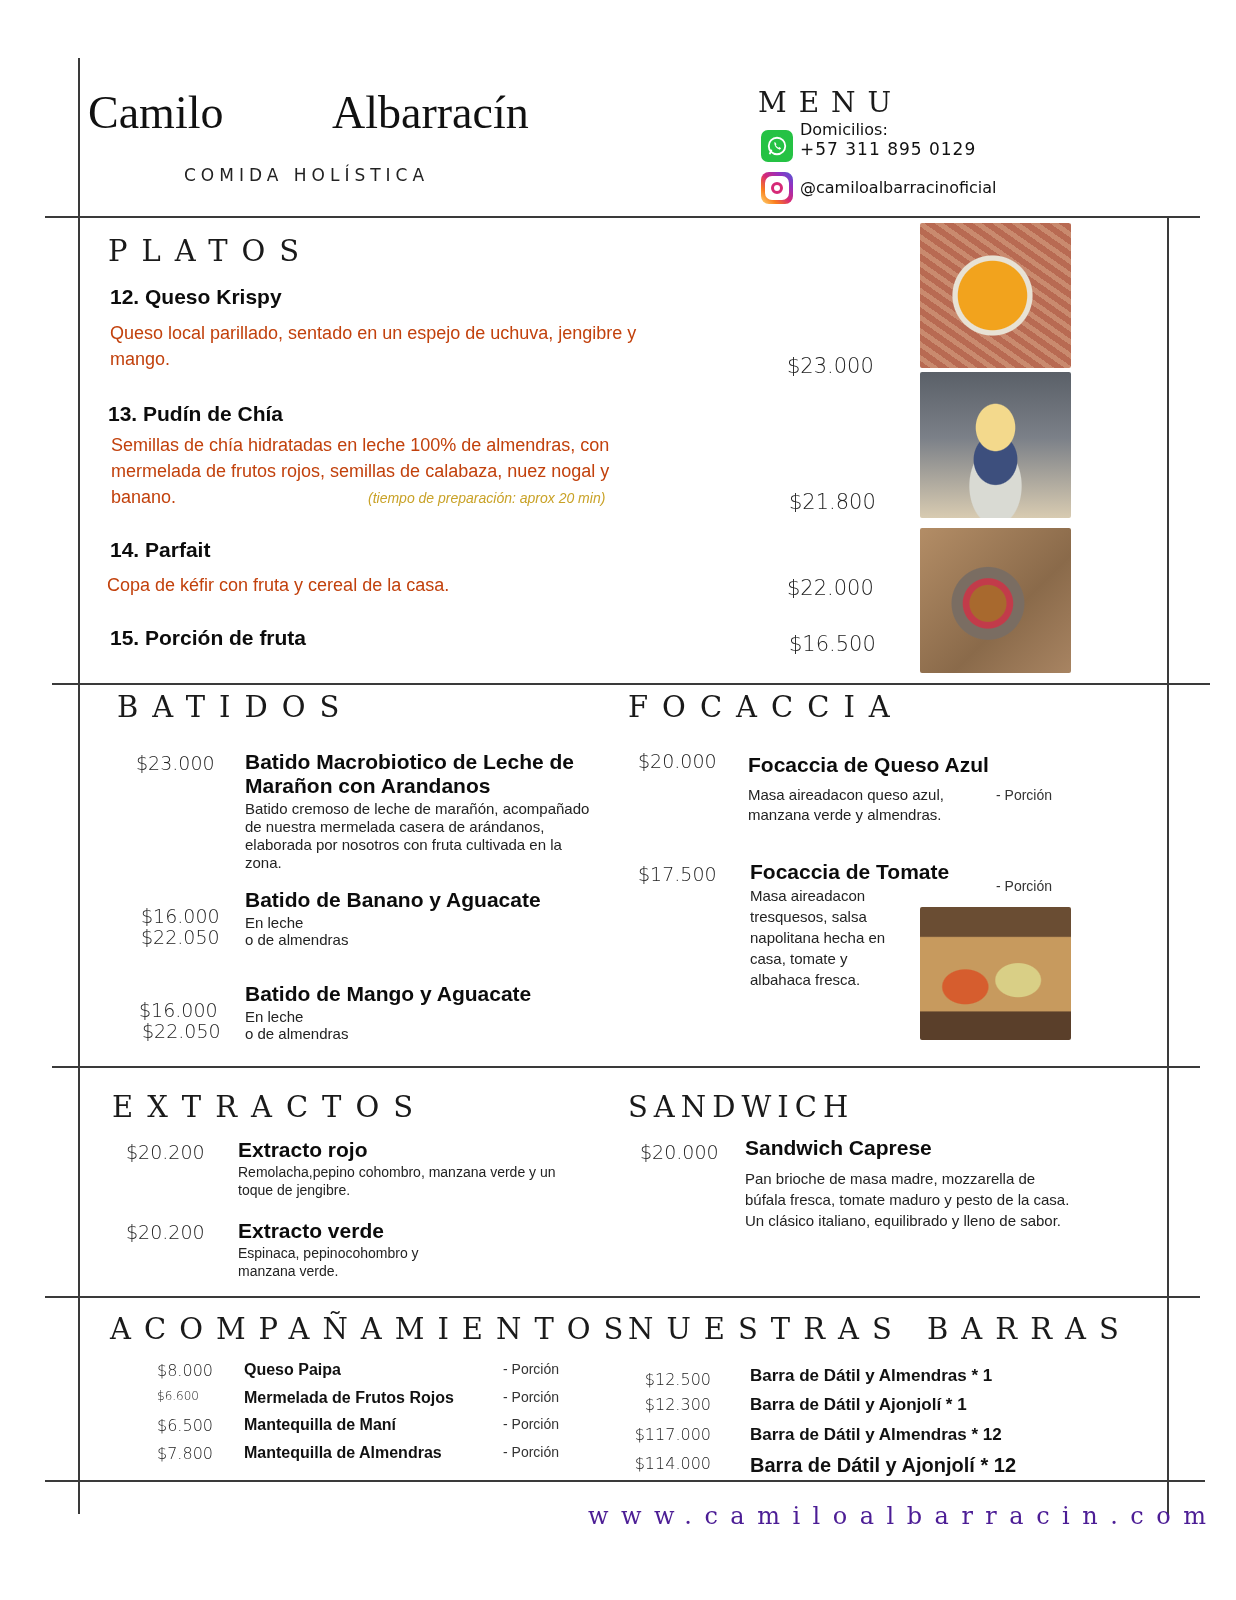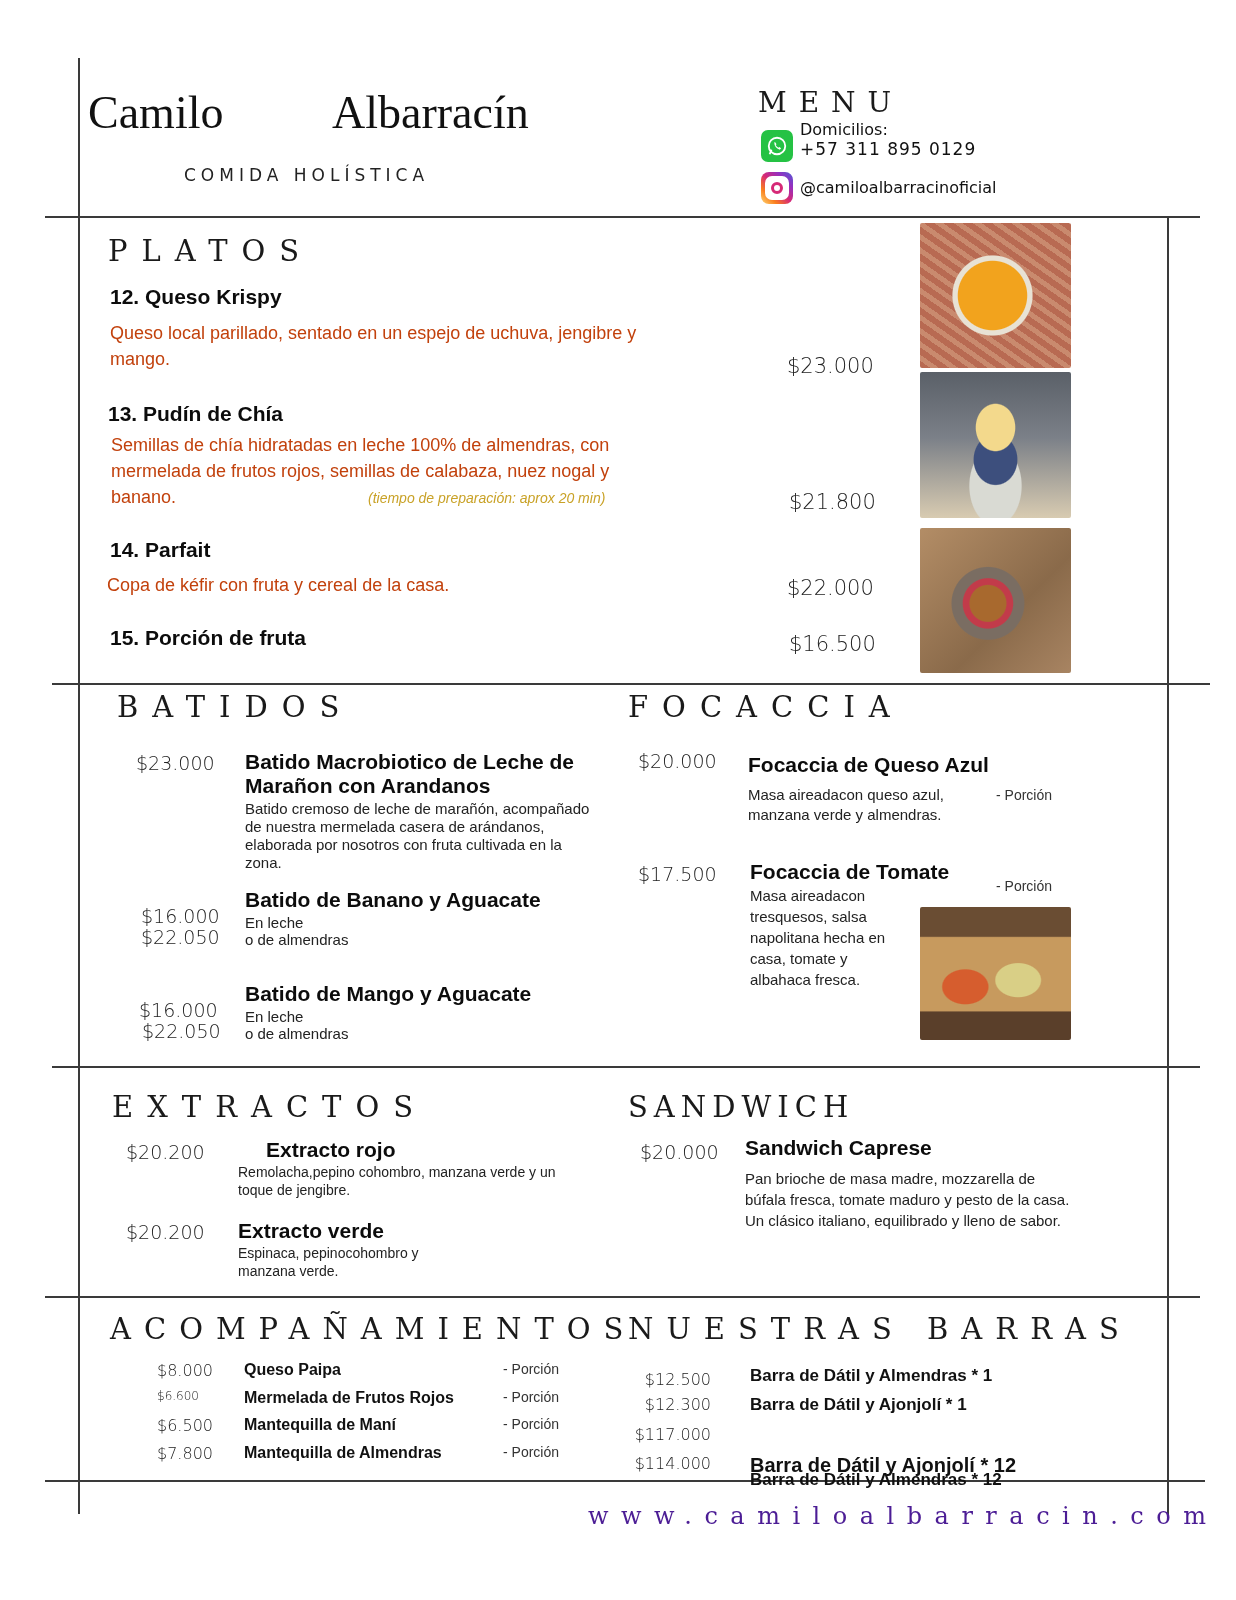--- a/index.html
+++ b/index.html
@@ -111,21 +111,21 @@
 
 <div class="abs price" style="left:638px; top:863px; font-size:19px;">$17.500</div>
 <div class="abs item-title" style="left:750px; top:860px;">Focaccia de Tomate</div>
 <div class="abs porcion" style="left:996px; top:878px;">- Porción</div>
 <div class="abs small-desc" style="left:750px; top:885px; width:160px; line-height:21px;">Masa aireadacon tresquesos, salsa napolitana hecha en casa, tomate y albahaca fresca.</div>
 <div class="photo ph4" style="left:920px; top:907px; width:151px; height:133px;"></div>
 
 <div class="abs serif-title" style="left:112px; top:1090px;">EXTRACTOS</div>
 
 <div class="abs price" style="left:126px; top:1141px; font-size:19px;">$20.200</div>
-<div class="abs item-title" style="left:238px; top:1138px;margin-left:28px;">Extracto rojo</div>
+<div class="abs item-title" style="left:238px; top:1138px;">Extracto rojo</div>
 <div class="abs small-desc" style="left:238px; top:1163px; width:320px; font-size:14px;">Remolacha,pepino cohombro, manzana verde y un toque de jengibre.</div>
 
 <div class="abs price" style="left:126px; top:1221px; font-size:19px;">$20.200</div>
 <div class="abs item-title" style="left:238px; top:1219px;">Extracto verde</div>
 <div class="abs small-desc" style="left:238px; top:1244px; width:200px; font-size:14px;">Espinaca, pepinocohombro y manzana verde.</div>
 
 <div class="abs serif-title" style="left:628px; top:1090px; letter-spacing:6px;">SANDWICH</div>
 
 <div class="abs price" style="left:640px; top:1141px; font-size:19px;">$20.000</div>
 <div class="abs item-title" style="left:745px; top:1136px;">Sandwich Caprese</div>
@@ -162,21 +162,21 @@
   <div style="position:relative; height:29.3px;">
     <span class="price abs" style="right:339px; top:4px; font-size:16px;">$12.500</span>
     <span class="abs" style="left:120px; top:0; font-weight:700; font-size:17px;">Barra de Dátil y Almendras * 1</span>
   </div>
   <div style="position:relative; height:29.3px;">
     <span class="price abs" style="right:339px; top:0; font-size:16px;">$12.300</span>
     <span class="abs" style="left:120px; top:0; font-weight:700; font-size:17px;text-align:right;">Barra de Dátil y Ajonjolí * 1</span>
   </div>
   <div style="position:relative; height:29.3px;">
     <span class="price abs" style="right:339px; top:0; font-size:16px;">$117.000</span>
-    <span class="abs" style="left:120px; top:0; font-weight:700; font-size:17px;margin-top:45px;">Barra de Dátil y Almendras * 12</span>
+    <span class="abs" style="left:120px; top:0; font-weight:700; font-size:17px;">Barra de Dátil y Almendras * 12</span>
   </div>
   <div style="position:relative; height:29.3px;">
     <span class="price abs" style="right:339px; top:0; font-size:16px;">$114.000</span>
     <span class="abs" style="left:120px; top:0; font-weight:700; font-size:20px;">Barra de Dátil y Ajonjolí * 12</span>
   </div>
 </div>
 
 <div class="abs" style="left:588px; top:1502px; font-family:'DejaVu Serif', serif; font-size:24px; letter-spacing:12.5px; color:#4c1d95; font-weight:300;">www.camiloalbarracin.com</div>
 
 </body></html>

